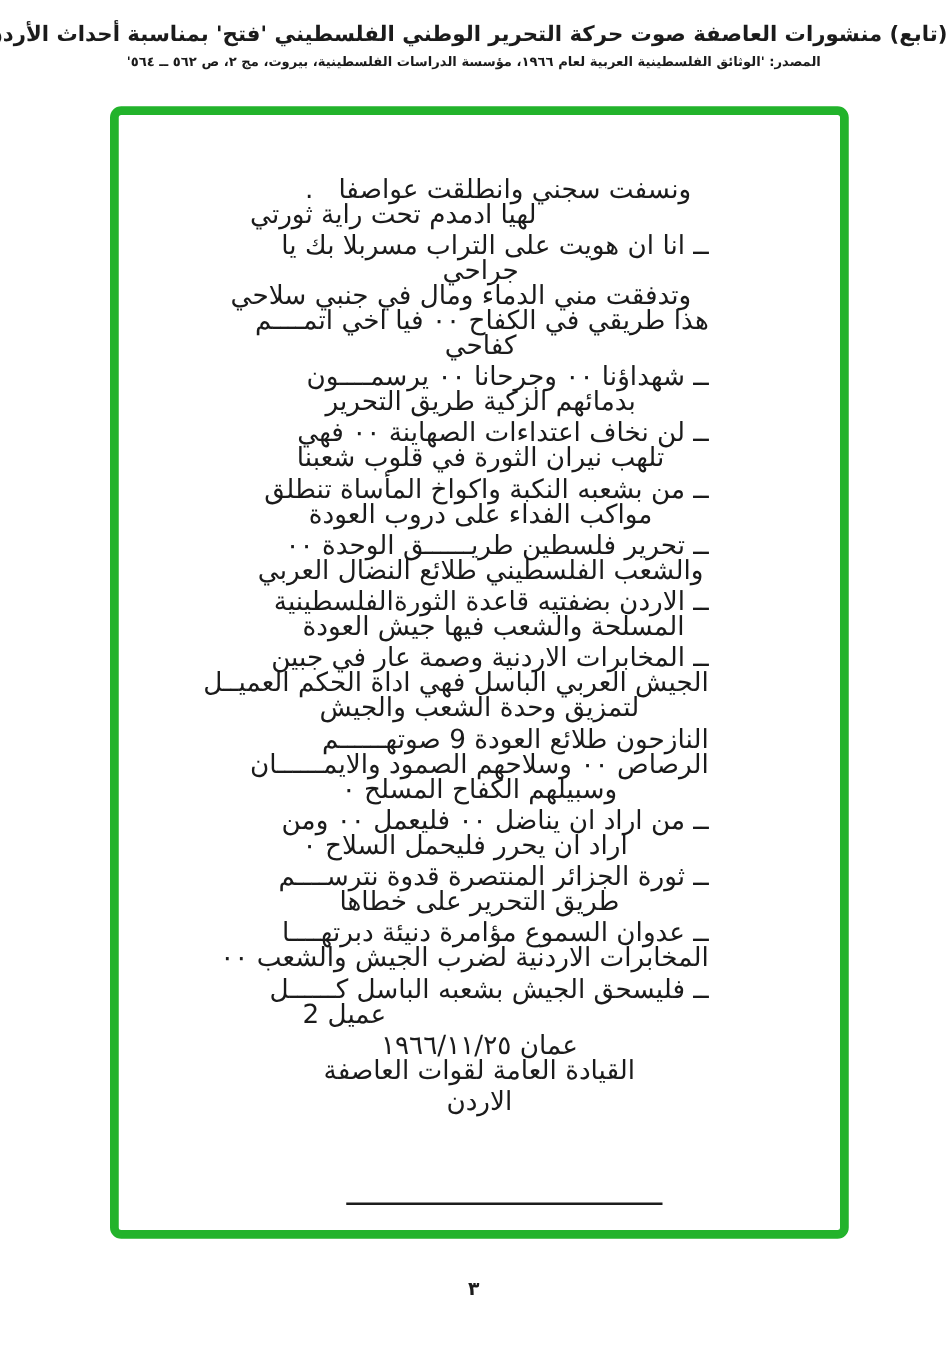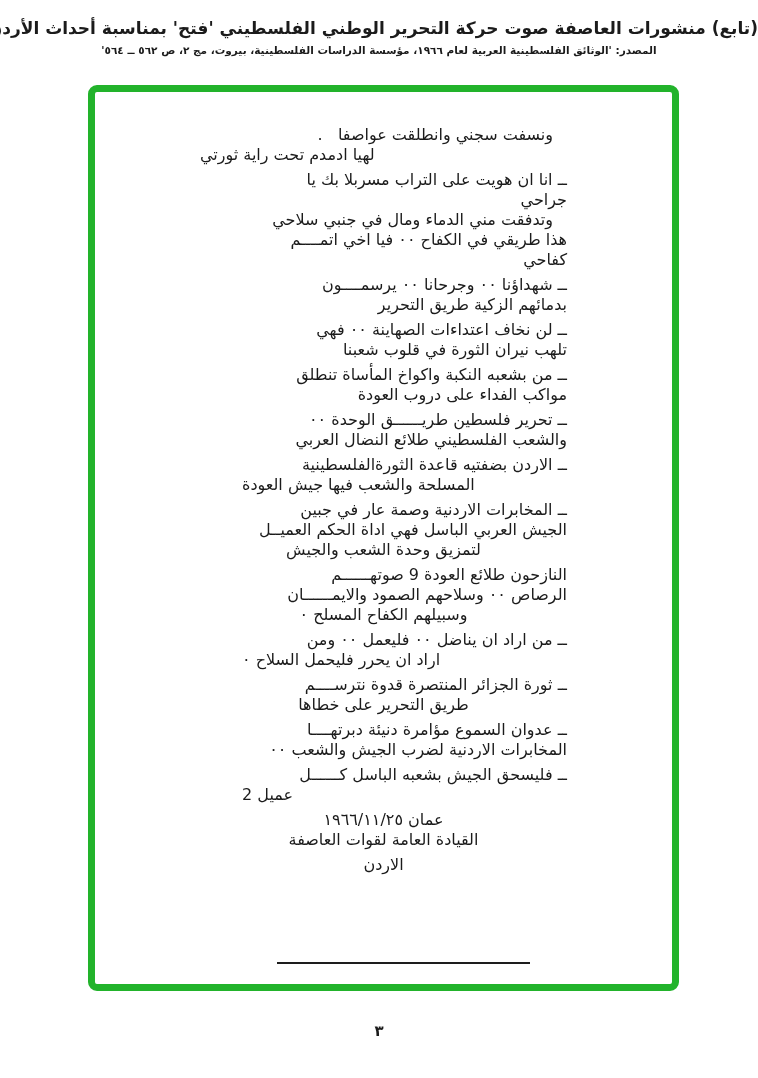--- a/index.html
+++ b/index.html
@@ -27,32 +27,32 @@
   
   .frame{
     position:absolute;left:88px;top:85px;
     width:577px;height:892px;
     border:7px solid #22b32b;
     border-radius:9px;
     background:#ffffff;
   }
   
   .lines{
-    position:absolute;left:105px;top:33px;width:367px;
+    position:absolute;left:105px;top:49px;width:367px;
     direction:rtl;
-    font-size:16px;
+    font-size:21px;
   }
   .line{
     line-height:20px;height:20px;white-space:nowrap;
   }
   .stanza{margin-top:5px;}
   .a-right0{text-align:right;}
   .a-right {text-align:right;padding-right:14px;}
   .a-right2{text-align:left;padding-right:56px;}
-  .a-left  {text-align:right;padding-left:2px;}
+  .a-left  {text-align:center;padding-left:2px;}
   .a-left2 {text-align:left;padding-left:42px;}
   .a-center{text-align:center;}
   
   .rule{
     position:absolute;left:182px;top:870px;
     width:253px;height:2px;background:#1d1d1d;
   }
   
   .page-number{
     position:absolute;top:1022px;left:0;width:758px;

